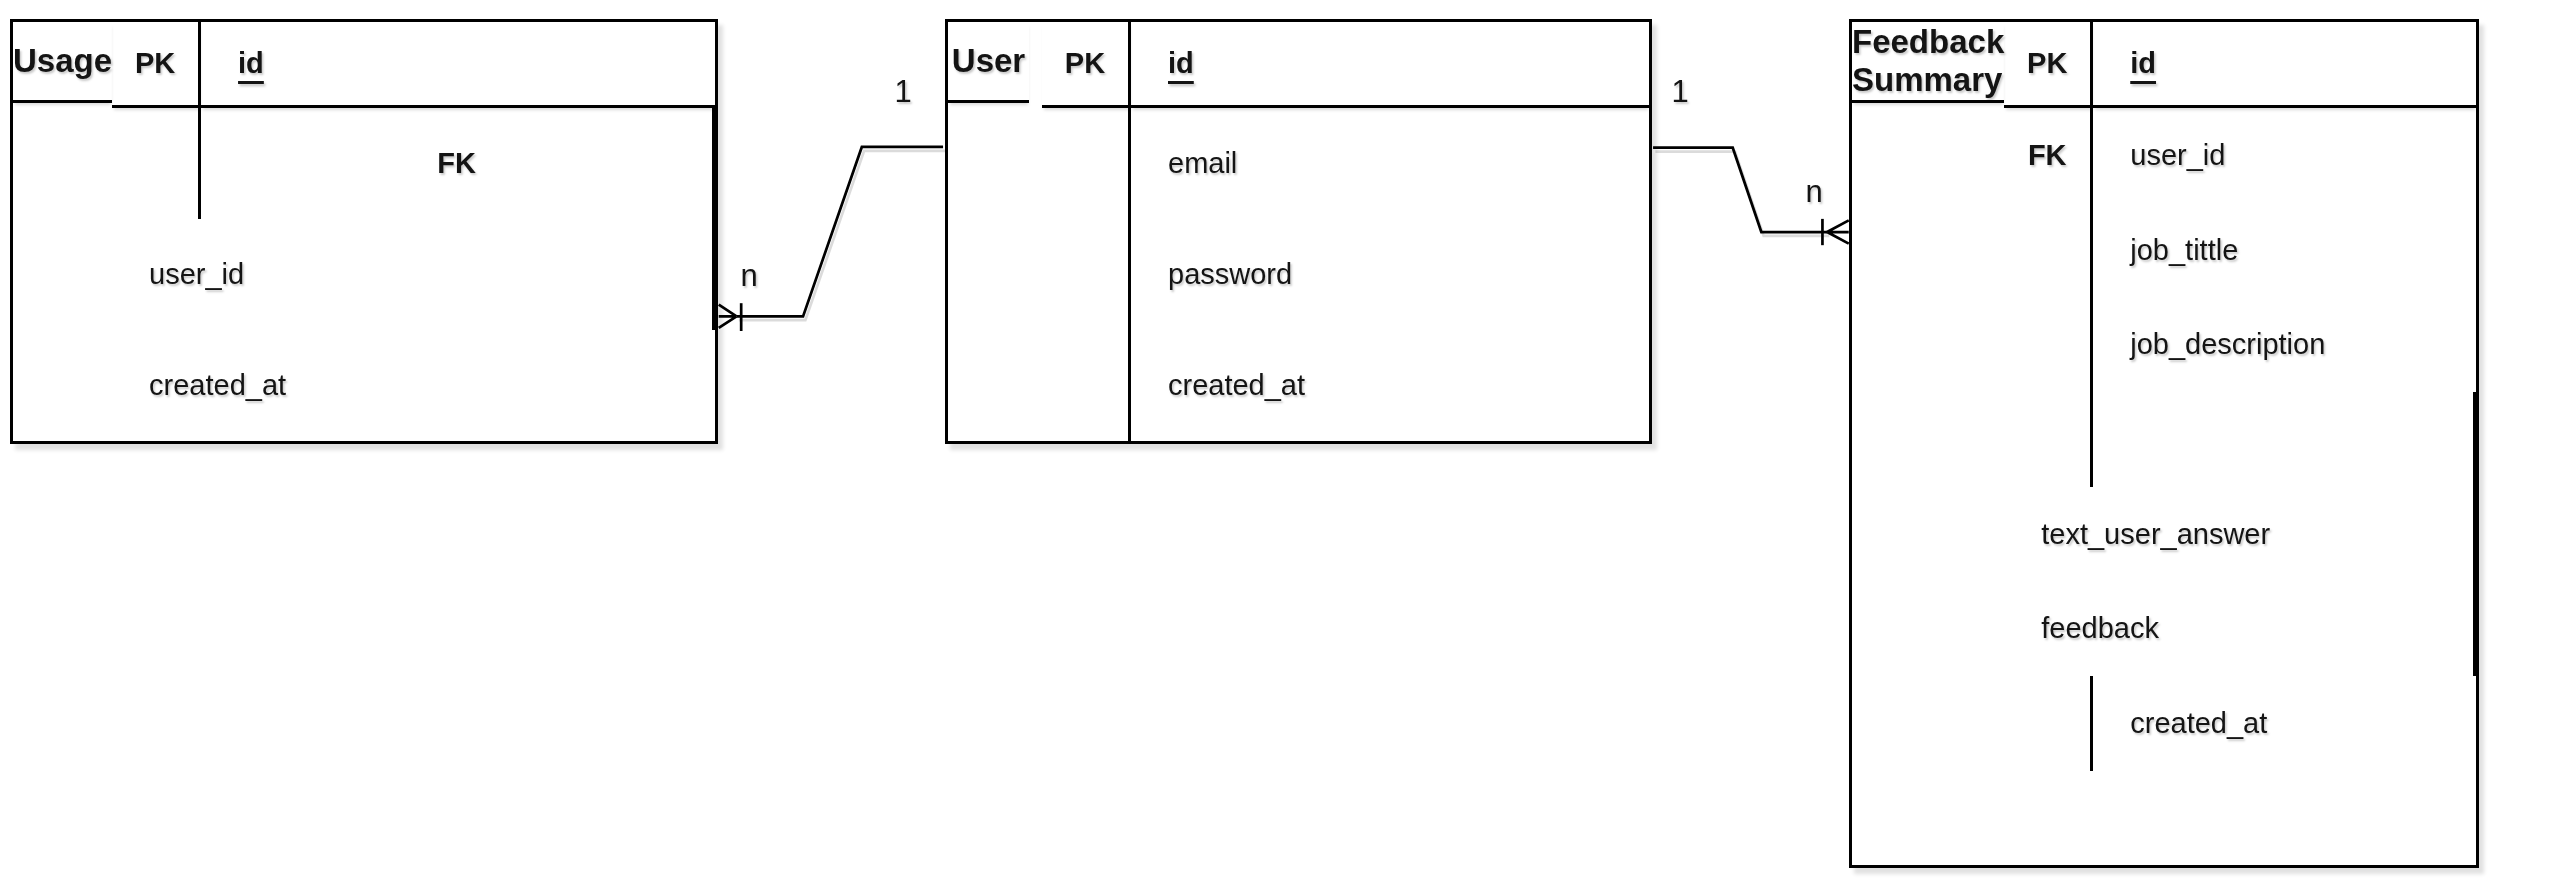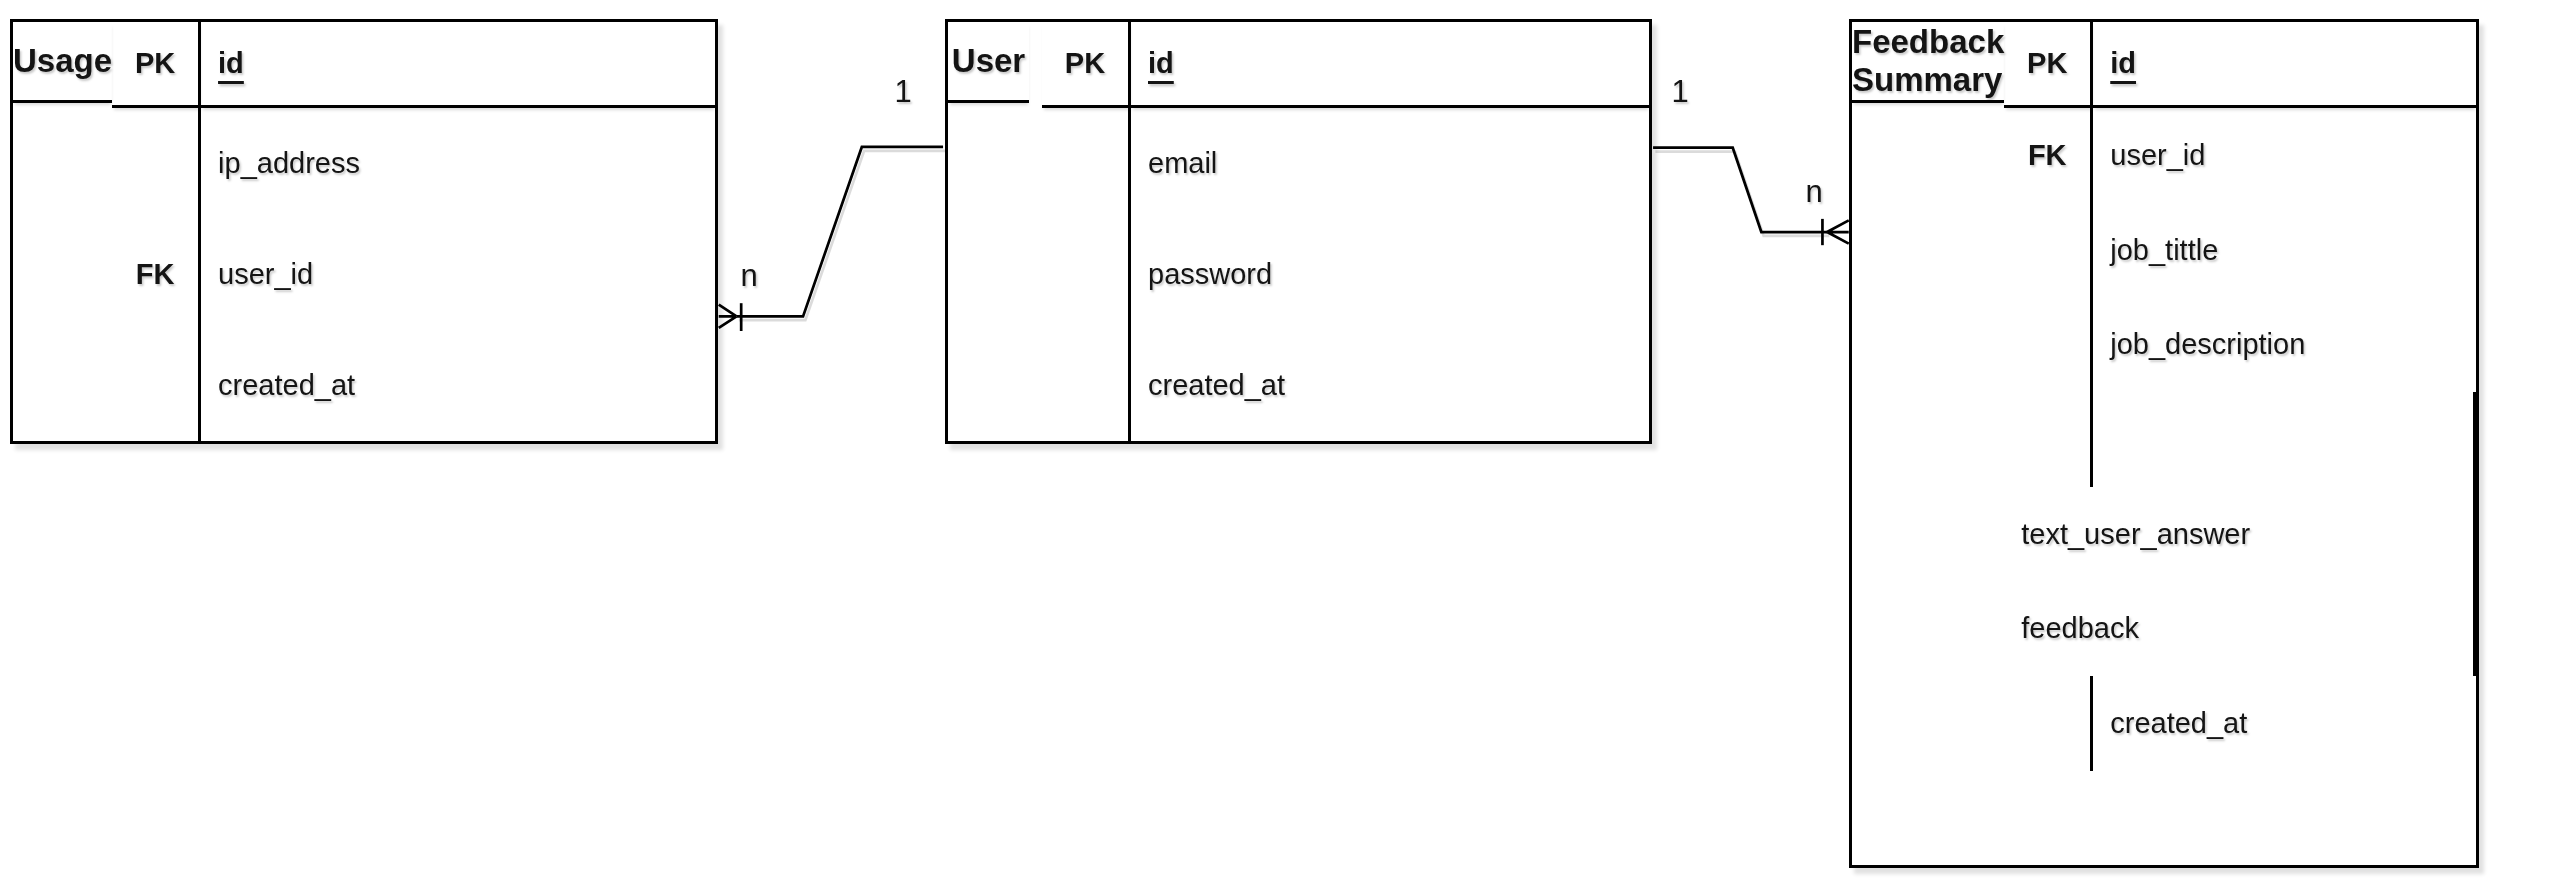--- a/index.html
+++ b/index.html
@@ -47,21 +47,21 @@
     align-items: center;
     justify-content: center;
     font-weight: 700;
     font-size: 29px;
     text-shadow: 1.5px 2.3px 2.3px rgba(0,0,0,0.22);
   }
   .field-cell {
     box-sizing: border-box;
     display: flex;
     align-items: center;
-    padding-left: 17px;
+    padding-left: 37px;
     font-size: 29px;
     text-shadow: 1.5px 2.3px 2.3px rgba(0,0,0,0.22);
   }
   .pk-row {
     border-bottom: 3.1px solid #000;
     box-shadow: 0 3.9px 3.1px -1.5px rgba(0,0,0,0.15);
   }
   .pk-field {
     font-weight: 700;
     text-decoration: underline;
@@ -114,23 +114,20 @@
   <div class="cardinality" style="left:1814px; top:191px;">n</div>
 
   <div class="entity" style="left:10px; top:19.3px; width:708px; height:425px;">
     <div class="entity-title">Usage</div>
     <div class="entity-body" style="grid-template-rows:86px repeat(3, 1fr);">
       <div class="key-cell pk-row">PK</div>
       <div class="field-cell pk-row">
         <span class="pk-field">id</span>
       </div>
       <div class="key-cell"></div>
-      <div class="field-cell">
-        <span>ip_address</span>
-      </div>
       <div class="key-cell">FK</div>
       <div class="field-cell">
         <span>user_id</span>
       </div>
       <div class="key-cell"></div>
       <div class="field-cell">
         <span>created_at</span>
       </div>
     </div>
   </div>

